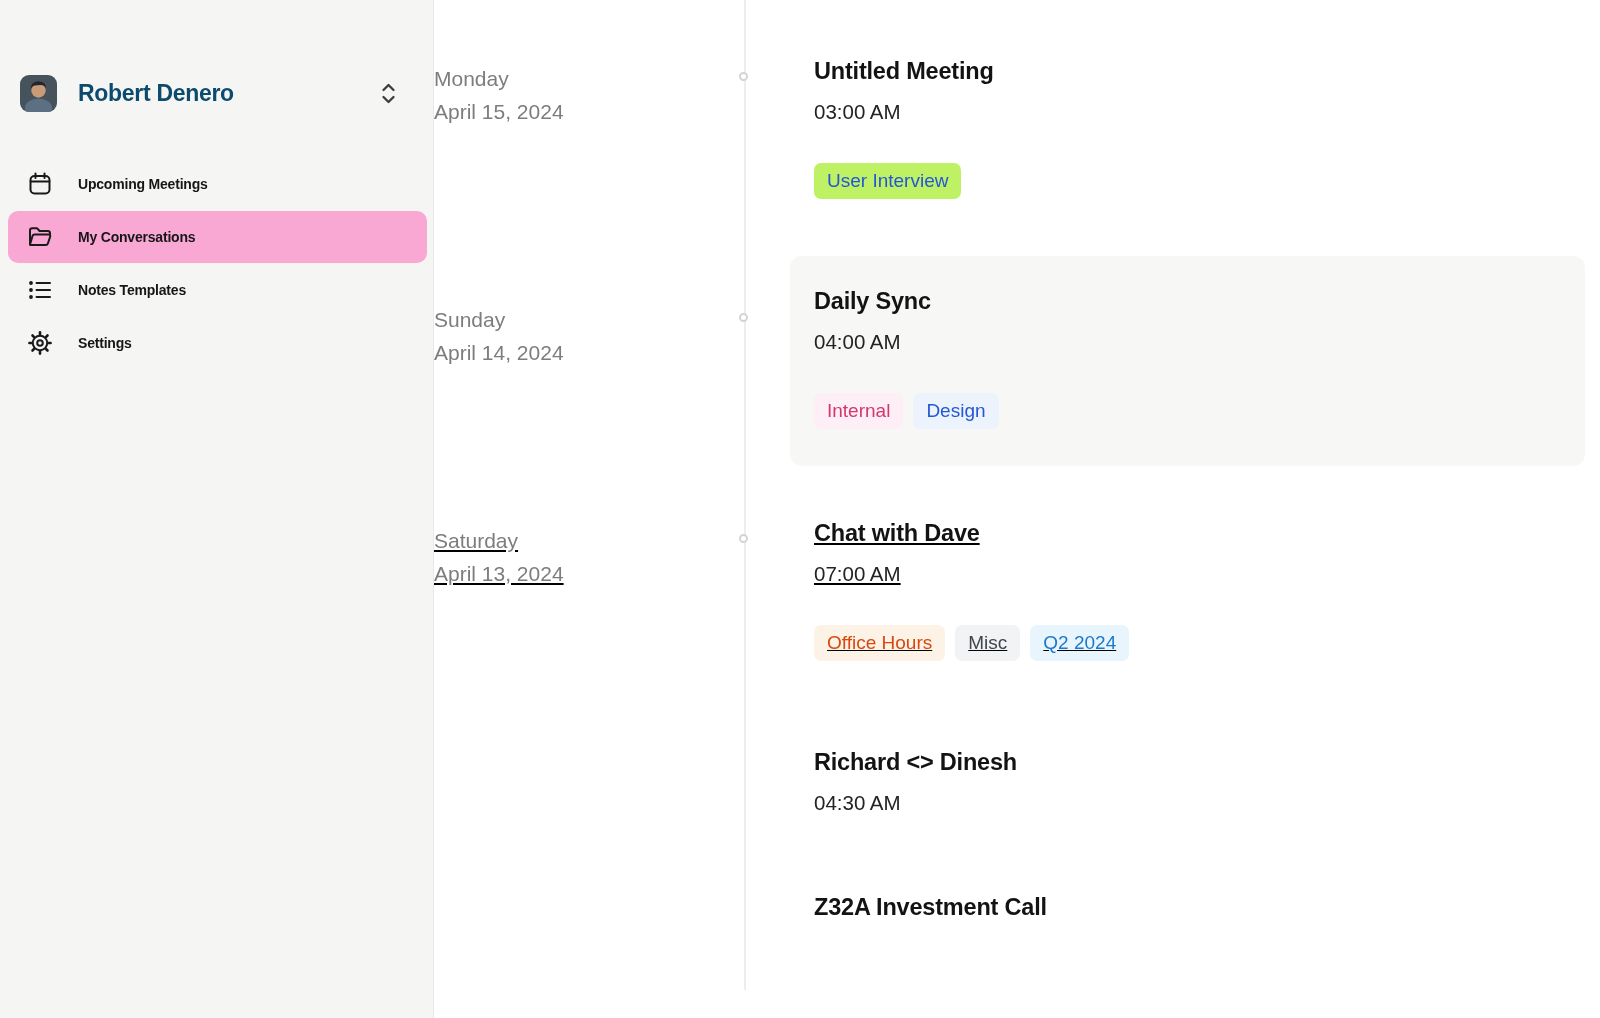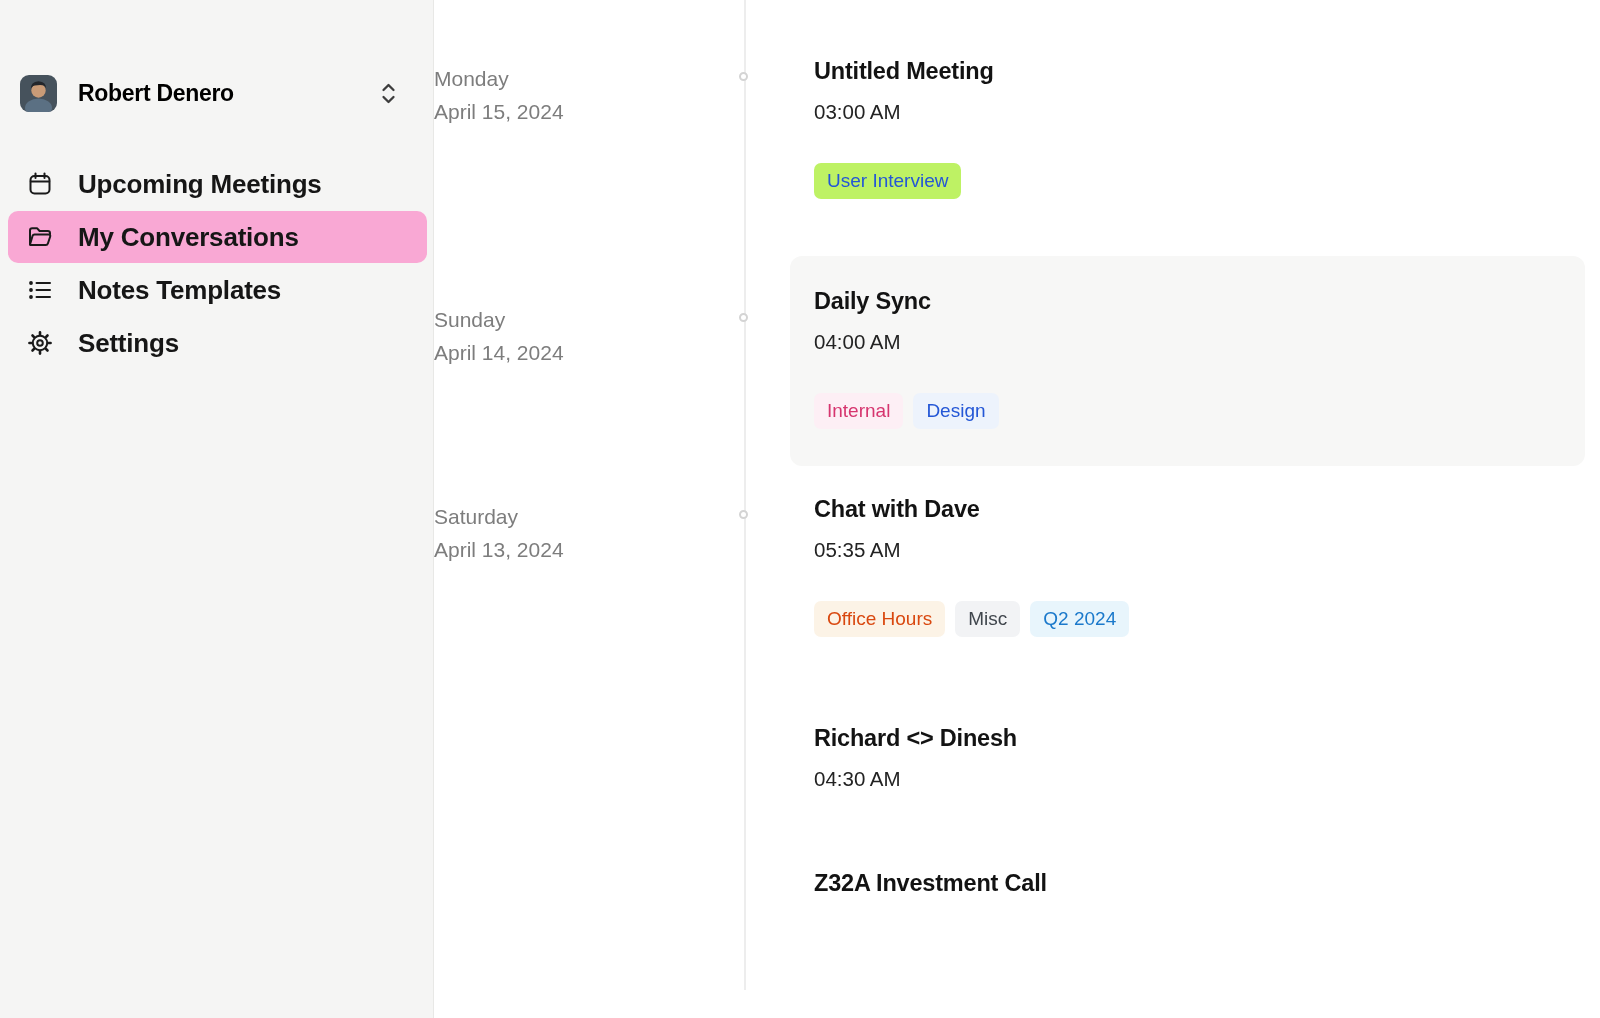--- a/index.html
+++ b/index.html
@@ -5,37 +5,37 @@
   * { margin:0; padding:0; box-sizing:border-box; }
   html,body { width:1600px; height:1018px; }
   body { font-family:"Liberation Sans","DejaVu Sans",sans-serif; background:#ffffff; }
   .app { position:relative; width:1600px; height:1018px; overflow:hidden; display:flex; background:#ffffff; }
 
   
   .sidebar { width:434px; flex:none; height:100%; background:#f5f5f4; border-right:1px solid #e8e8e6; }
   .user-row { display:flex; align-items:center; padding:75px 34px 0 20px; }
   .avatar { width:37px; height:37px; border-radius:9px; overflow:hidden; flex:none; }
   .avatar svg { display:block; }
-  .user-name { font-size:23px; font-weight:700; color:#000000; margin-left:21px; letter-spacing:-0.3px; }
+  .user-name { font-size:23px; font-weight:700; color:#0c4a6e; margin-left:21px; letter-spacing:-0.3px; }
   .user-chevron { margin-left:auto; display:flex; align-items:center; }
 
   .nav { margin-top:46px; display:flex; flex-direction:column; }
   .nav-item { display:flex; align-items:center; height:52px; margin:0 6px 1px 8px; padding:0 19px; border-radius:10px; cursor:pointer; }
   .nav-item.selected { background:#f9a8d4; }
   .nav-icon { width:26px; height:26px; flex:none; display:flex; align-items:center; justify-content:center; }
-  .nav-label { margin-left:25px; font-size:26px; font-weight:600; color:#161616; letter-spacing:-0.2px; }
+  .nav-label { margin-left:25px; font-size:14px; font-weight:600; color:#161616; letter-spacing:-0.2px; }
 
   
   .main { position:relative; flex:1; height:100%; overflow:hidden; }
   .timeline-line { position:absolute; left:310px; top:0; bottom:28px; width:2px; background:#ededed; }
 
   .entry { position:relative; display:flex; margin-right:15px; }
   .entry:nth-child(1) { margin-top:56px; }
   .entry:nth-child(2) { margin-top:57px; }
-  .entry:nth-child(3) { margin-top:28px; }
+  .entry:nth-child(3) { margin-top:52px;text-decoration:underline; }
   .entry:nth-child(4) { margin-top:86px; }
   .entry:nth-child(5) { margin-top:76px; }
 
   .dates { width:310px; flex:none; text-align:left; padding:6px 23px 0 0; font-size:21px; line-height:33px; color:#7d7d7d; }
   .dot { position:absolute; left:304.5px; top:16px; width:9px; height:9px; border:2px solid #d4d4d4; border-radius:50%; background:#ffffff; }
 
   .meeting { flex:1; margin-left:46px; padding:0 24px; min-width:0; }
   .entry.highlighted .meeting { background:#f7f7f6; border-radius:12px; padding:30px 24px 37px; }
   .entry.highlighted .dates { padding-top:47px; }
   .entry.highlighted .dot { top:57px; }
@@ -162,21 +162,21 @@
   </div>
 
   <div class="entry">
     <div class="dates">
       <div class="day">Saturday</div>
       <div class="date">April 13, 2024</div>
     </div>
     <span class="dot"></span>
     <div class="meeting">
       <div class="m-title">Chat with Dave</div>
-      <div class="m-time">05:35 AM</div>
+      <div class="m-time">07:00 AM</div>
       <div class="m-tags">
               <span class="tag" style="color: rgb(217, 72, 15); background: rgb(252, 243, 230); text-align: center;">Office Hours</span>
               <span class="tag" style="color: rgb(64, 70, 77); background: rgb(242, 243, 245);">Misc</span>
               <span class="tag" style="color: rgb(27, 121, 203); background: rgb(232, 245, 252);">Q2 2024</span>
             </div>
     </div>
   </div>
 
   <div class="entry">
     <div class="dates">

